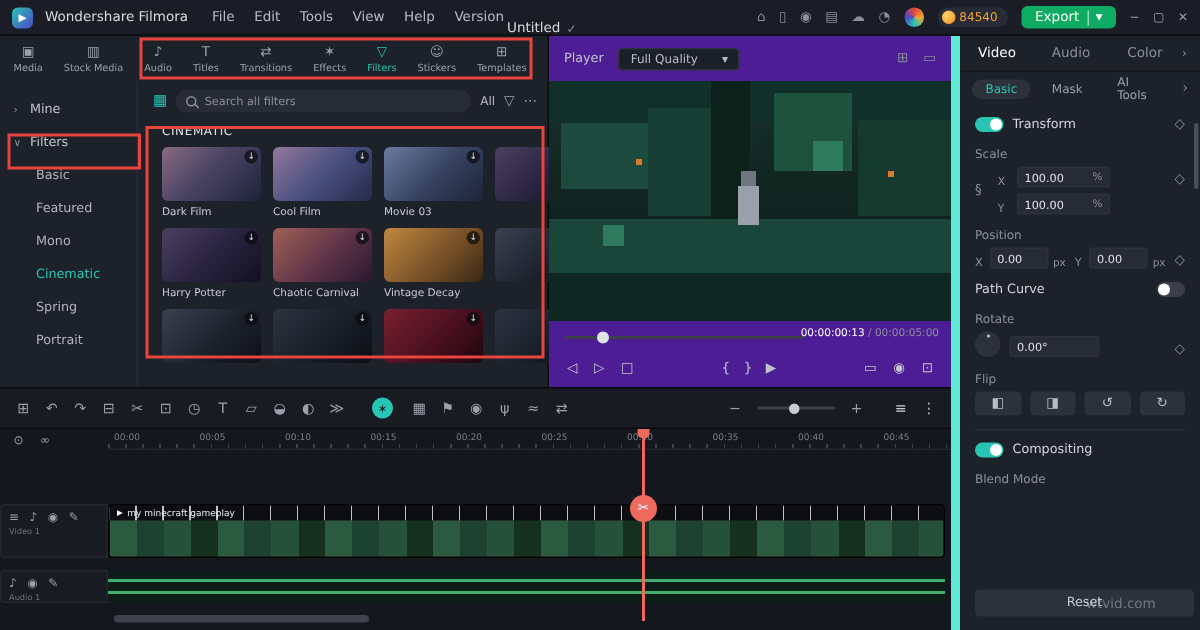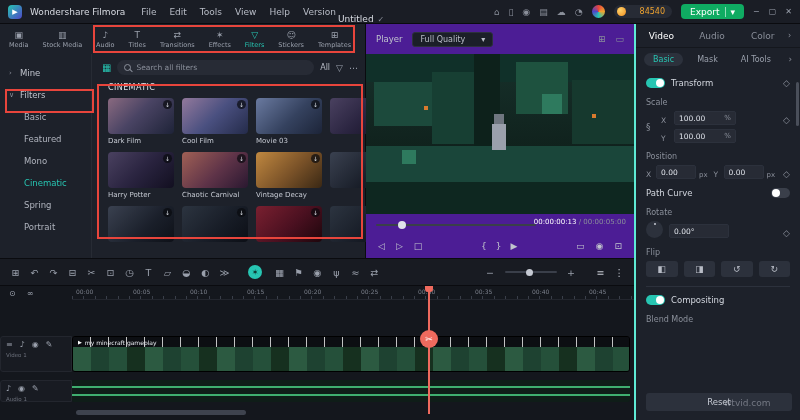--- a/index.html
+++ b/index.html
@@ -7,21 +7,21 @@
 .app{position:relative;width:800px;height:420px;color:#c6cad3;font-size:9px}
 
 .titlebar{position:absolute;left:0;top:0;width:800px;height:24px;background:#1a1d25;border-bottom:1px solid #0a0b0f;display:flex;align-items:center;padding:0 8px;gap:8px;font-size:9px;color:#c0c4cd}
 .logo{width:14px;height:14px;border-radius:4px;background:linear-gradient(135deg,#27c5b2,#4f46c8);display:flex;align-items:center;justify-content:center;color:#fff;font-size:7px;flex:0 0 auto}
 .appname{color:#d8dbe2}
 .menus{display:flex;gap:13px;margin-left:8px;color:#b8bcc6}
 .project{position:absolute;left:338px;top:0;height:24px;display:flex;align-items:flex-end;gap:4px;color:#d8dbe2}
 .projcheck{color:#8a8f9a;font-size:8px}
 .tbicons{display:flex;gap:9px;margin-left:auto;color:#8a8f9a;font-size:9px;align-items:center}
 .avatar{width:13px;height:13px;border-radius:50%;background:conic-gradient(#e8453c,#f0a32f,#27c5b2,#4f46c8,#e8453c)}
-.coin{display:flex;align-items:center;gap:14px;background:#272b35;border-radius:9px;padding:2px 7px 2px 3px;color:#f0a32f;font-size:8px}
+.coin{display:flex;align-items:center;gap:3px;background:#272b35;border-radius:9px;padding:2px 7px 2px 3px;color:#f0a32f;font-size:8px}
 .coindot{width:9px;height:9px;border-radius:50%;background:radial-gradient(circle at 35% 35%,#ffd36b,#f08c1e)}
 .export{display:flex;align-items:center;gap:5px;background:#0fab62;color:#fff;border-radius:4px;padding:2.5px 9px;font-size:9px}
 .exportsep{opacity:.6;border-left:1px solid #e6fff3;height:10px}
 .winbtns{display:flex;gap:9px;color:#9aa0ac;font-size:8px}
 
 .ribbon{position:absolute;left:0;top:24px;width:366px;height:30px;background:#1d212a;border-right:1px solid #0a0b0f;display:flex;align-items:center;padding-left:2px}
 .rtab{display:flex;flex-direction:column;align-items:center;gap:1px;font-size:6.5px;color:#9aa0ac;padding:0 7px}
 .rtab .ic{font-size:9px;color:#9aa0ac}
 .rtab.active,.rtab.active .ic{color:#27c5b2}
 
@@ -62,21 +62,21 @@
 .preview div{position:absolute}
 .scrub{position:absolute;left:10px;top:196px;width:160px;height:10px}
 .scrubline{position:absolute;left:0;top:4px;width:160px;height:2px;background:#3a3f4a;border-radius:1px}
 .scrubknob{position:absolute;left:22px;top:1px;width:8px;height:8px;border-radius:50%;background:#dfe3ea}
 .ptime{position:absolute;right:8px;top:194px;font-size:7px;color:#fff}
 .ptime .tot{color:#8a8f9a}
 .pcontrols{position:absolute;left:0;top:212px;width:268px;height:20px;display:flex;align-items:center;padding:0 12px;color:#c0c4cd;font-size:9px}
 .pcg{display:flex;gap:11px;align-items:center}
 .pcmid{margin:0 auto;display:flex;gap:9px}
 
-.inspector{position:absolute;left:634px;top:24px;width:166px;height:396px;background:#1d212a;border-left:2px solid #5eead4}
+.inspector{position:absolute;left:634px;top:24px;width:166px;height:396px;background:#1d212a;border-left:6px solid #5eead4}
 .itabs{display:flex;height:24px;align-items:center;border-bottom:1px solid #14171d}
 .itab{flex:1;text-align:center;font-size:9px;color:#8a8f9a}
 .itab.active{color:#fff}
 .itabchev{width:12px;color:#8a8f9a;font-size:8px}
 .isubtabs{display:flex;align-items:center;gap:5px;padding:3px 8px;height:22px}
 .isub{font-size:8px;color:#9aa0ac;padding:2px 9px;border-radius:9px}
 .isub.active{background:#2c313c;color:#27c5b2}
 .isubchev{margin-left:auto;color:#8a8f9a;font-size:9px}
 .ibody{padding:8px 10px 0 10px}
 .irow{display:flex;align-items:flex-end;gap:6px}

